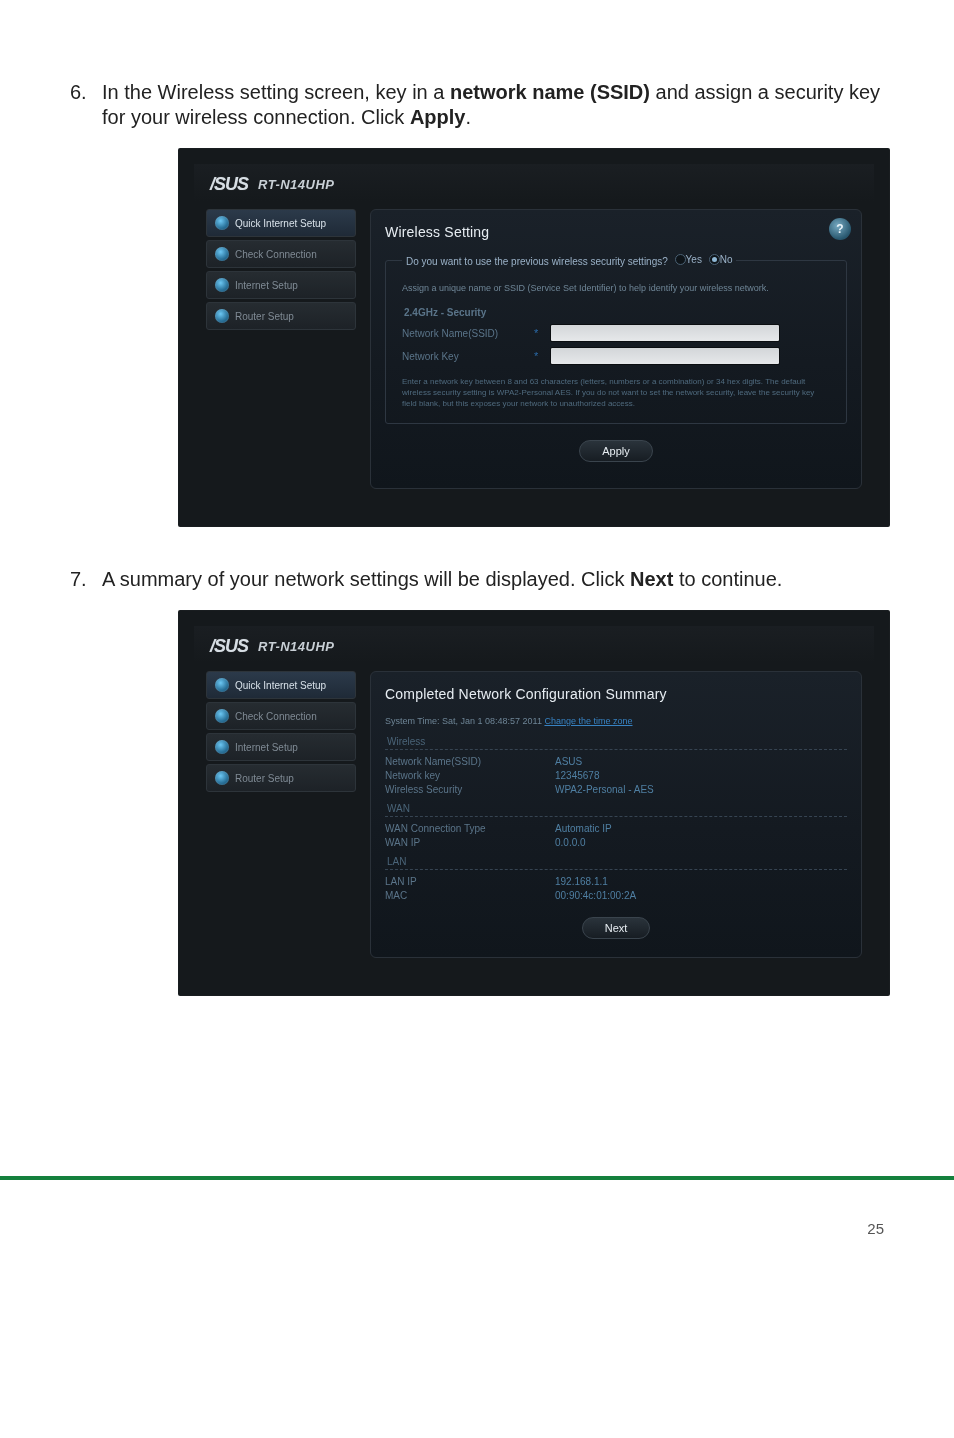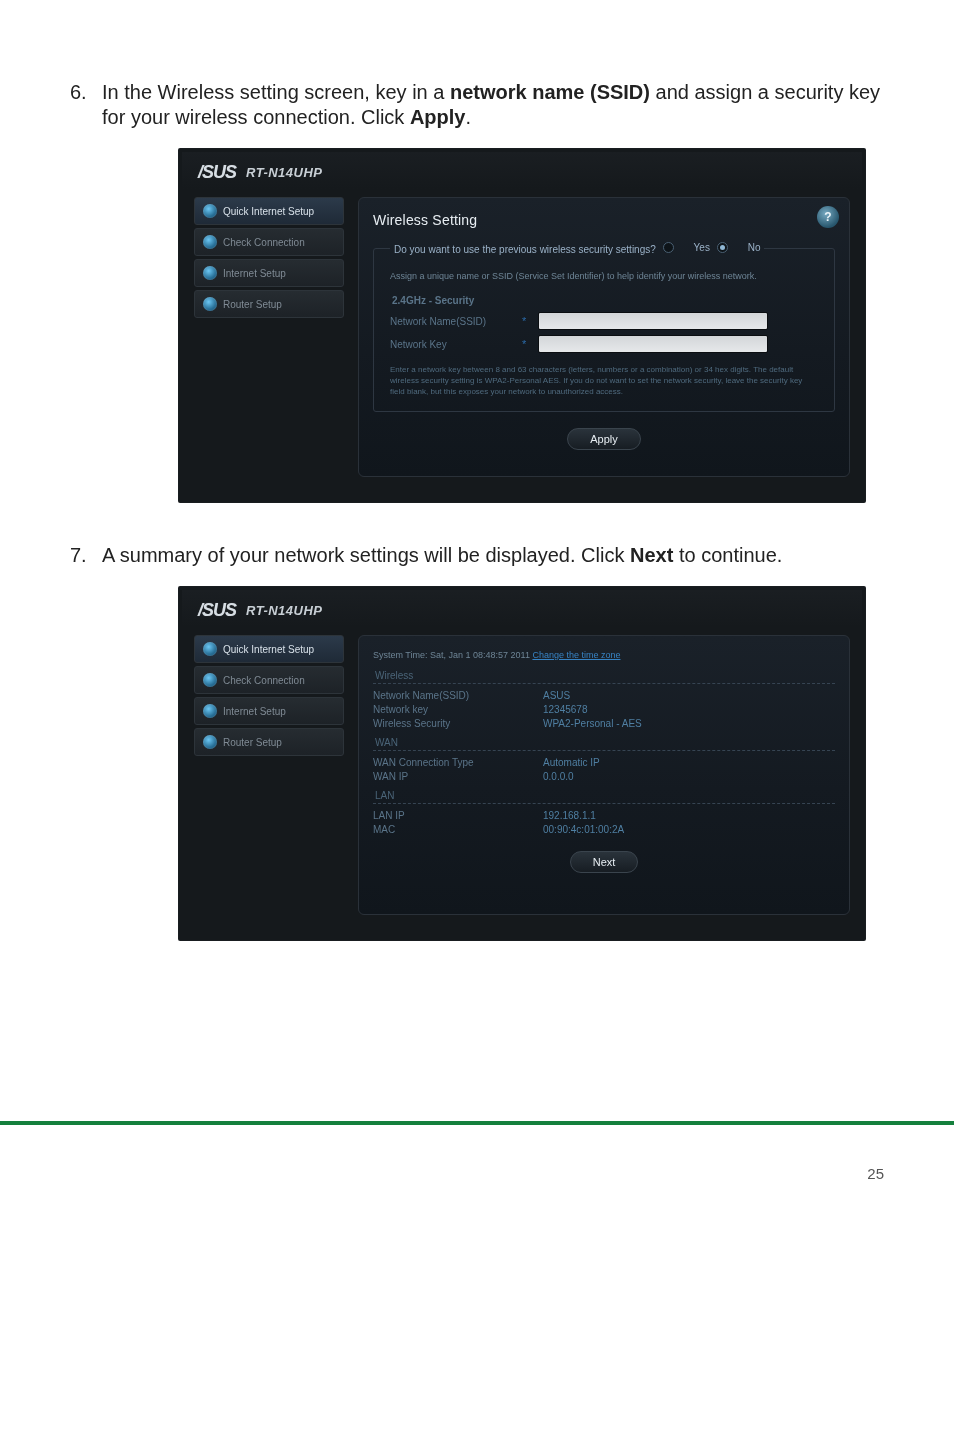--- a/index.html
+++ b/index.html
@@ -24,21 +24,21 @@
     flex: 0 0 32px;
   }
   .instruction .txt {
     flex: 1;
   }
   .bold { font-weight: 700; }
   .screenshot {
     margin: 0 6px 40px 108px;
     background: #15191c;
     border-radius: 2px;
-    padding: 4px;
+    padding: 16px;
     width: 680px;
     color: #c8cfd5;
     font-size: 11px;
     position: relative;
     box-shadow: inset 0 0 0 1px rgba(255,255,255,0.02);
   }
   .brand-row {
     display: flex;
     align-items: center;
     padding: 10px 16px 6px 16px;
@@ -124,21 +124,21 @@
     margin: 0;
   }
   fieldset.group legend {
     font-size: 10px;
     color: #9ab1c7;
     padding: 0 4px;
   }
   .legend-radio {
     display: inline-flex;
     align-items: flex-start;
-    gap: 20px;
+    gap: 0;
     margin-left: 4px;
   }
   .radio {
     width: 9px; height: 9px; border-radius: 50%;
     border: 1px solid #4a6073;
     display: inline-block;
     background: #0e1419;
   }
   .radio.sel::after {
     content: "";
@@ -325,20 +325,21 @@
         <div class="side-item">
           <span class="dot"></span>
           <span>Internet Setup</span>
         </div>
         <div class="side-item">
           <span class="dot"></span>
           <span>Router Setup</span>
         </div>
       </div>
       <div class="main">
+        <div class="main-title">Completed Network Configuration Summary</div>
         <div class="sum-head">
           <span>System Time: Sat, Jan 1 08:48:57 2011 </span><a>Change the time zone</a>
         </div>
 
         <div class="section-lbl">Wireless</div>
         <div class="dots"></div>
         <div class="kv">
             <span class="k">Network Name(SSID)</span>
             <span class="v">ASUS</span>
           </div>

